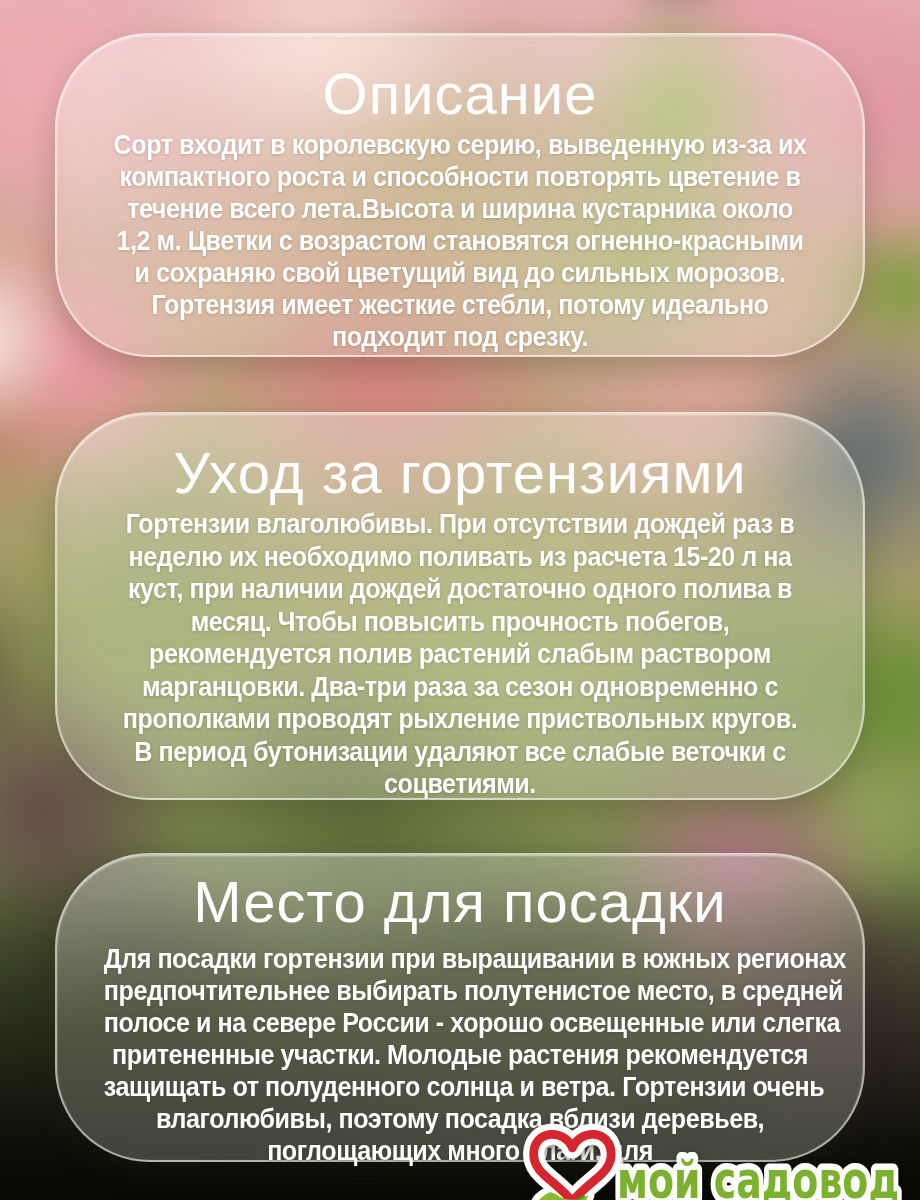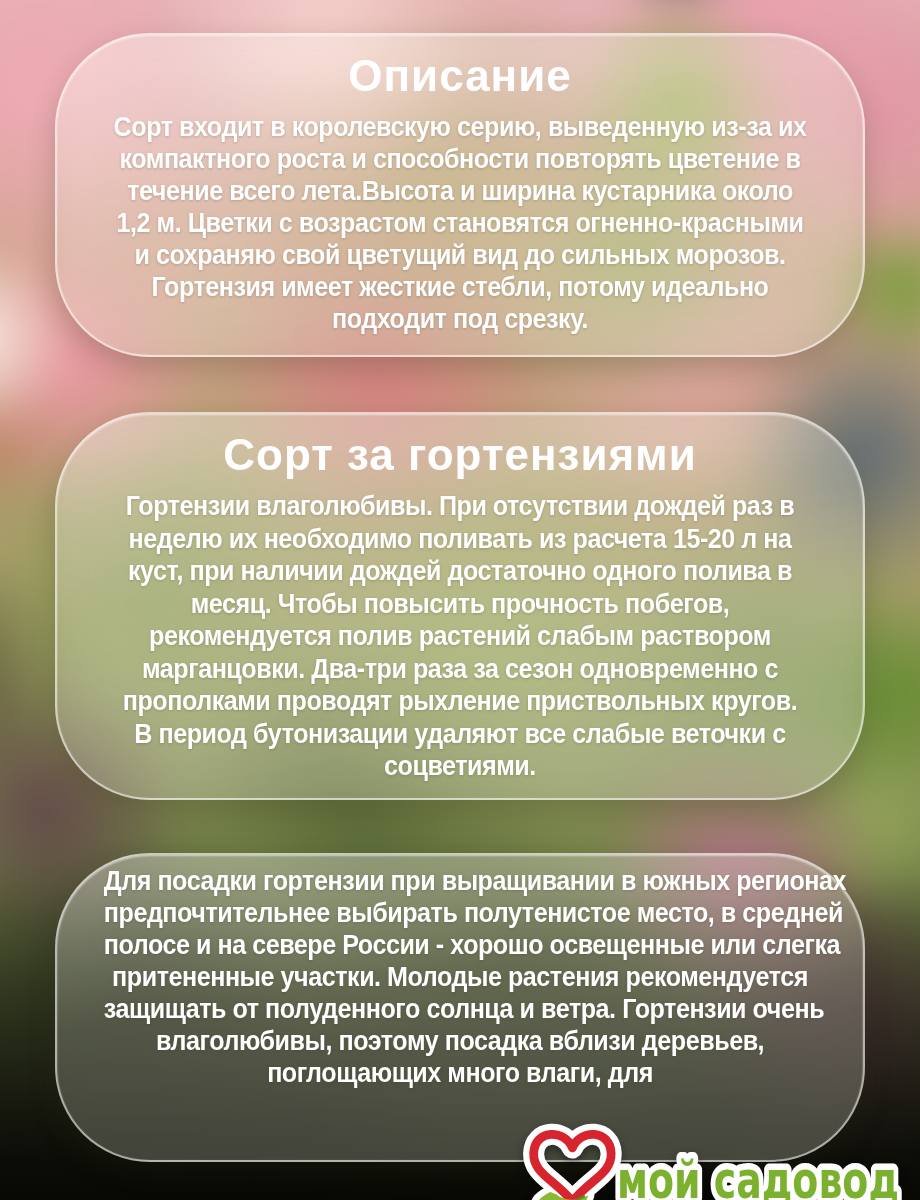--- a/index.html
+++ b/index.html
@@ -51,22 +51,22 @@
     backdrop-filter:blur(16px) saturate(0.85) brightness(1.06);
     border:2px solid rgba(255,255,255,0.55);
     box-shadow:0 12px 28px rgba(40,40,20,0.22), inset 0 1px 2px rgba(255,255,255,0.55);
     box-sizing:border-box;
     color:#ffffff;text-align:center;
   }
   .card-1{top:33px;height:324px;}
   .card-2{top:412px;height:388px;}
   .card-3{top:853px;height:309px;}
   .card-title{
-    margin:10px 0 4px 0;
-    font-size:44px;line-height:62px;font-weight:700;letter-spacing:1px;
+    margin:28px 0 4px 0;
+    font-size:58px;line-height:62px;font-weight:400;letter-spacing:1px;
     color:#ffffff;
   }
   .card-3 .card-title{margin-top:16px;}
   .card-body{
     margin:0 auto;padding:0 20px;
     font-size:27px;line-height:32px;font-weight:700;letter-spacing:-0.5px;
     white-space:pre;transform:scaleX(0.93);transform-origin:50% 0;
     color:#ffffff;text-shadow:0 1px 3px rgba(60,60,40,0.25);
   }
   .card-2 .card-body{line-height:32.5px;}
@@ -94,33 +94,34 @@
     <p class="card-body">Сорт входит в королевскую серию, выведенную из-за их
 компактного роста и способности повторять цветение в
 течение всего лета.Высота и ширина кустарника около
 1,2 м. Цветки с возрастом становятся огненно-красными
 и сохраняю свой цветущий вид до сильных морозов.
 Гортензия имеет жесткие стебли, потому идеально
 подходит под срезку.</p>
   </section>
 
   <section class="card card-2">
-    <h1 class="card-title">Сорт за гортензиями</h1>
+    <h1 class="card-title">Уход за гортензиями</h1>
     <p class="card-body">Гортензии влаголюбивы. При отсутствии дождей раз в
 неделю их необходимо поливать из расчета 15-20 л на
 куст, при наличии дождей достаточно одного полива в
 месяц. Чтобы повысить прочность побегов,
 рекомендуется полив растений слабым раствором
 марганцовки. Два-три раза за сезон одновременно с
 прополками проводят рыхление приствольных кругов.
 В период бутонизации удаляют все слабые веточки с
 соцветиями.</p>
   </section>
 
   <section class="card card-3">
+    <h1 class="card-title">Место для посадки</h1>
     <p class="card-body">Для посадки гортензии при выращивании в южных регионах
 предпочтительнее выбирать полутенистое место, в средней
 полосе и на севере России - хорошо освещенные или слегка
 притененные участки. Молодые растения рекомендуется
 защищать от полуденного солнца и ветра. Гортензии очень
 влаголюбивы, поэтому посадка вблизи деревьев,
 поглощающих много влаги, для</p>
   </section>
 
   <div class="logo">

